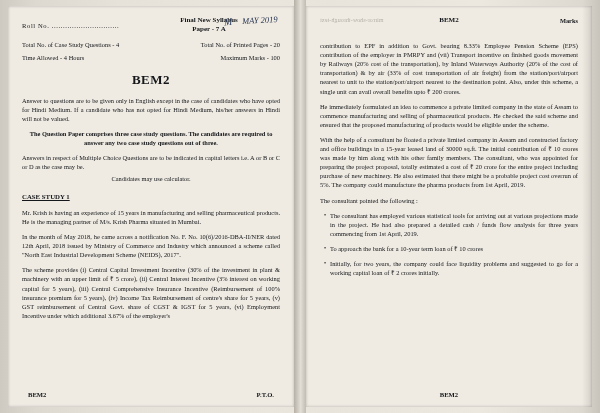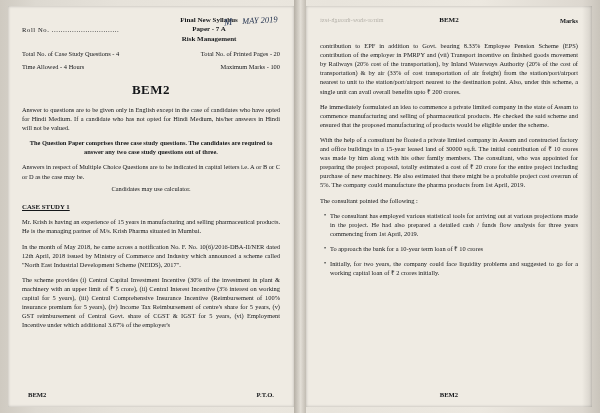--- a/index.html
+++ b/index.html
@@ -100,21 +100,20 @@
       <div class="datebox">MAY 2019</div>
       <div class="stamp-m">M</div>
 
       <div class="hdr-row">
         <div class="hdr-left">
           <div class="rollno dots">Roll No. ..............................</div>
         </div>
         <div class="hdr-mid">
           <div class="hdr-title">Final New Syllabus</div>
           <div class="hdr-title">Paper - 7 A</div>
-          <div class="hdr-title">Risk Management</div>
         </div>
       </div>
 
       <div class="line2">
         <span>Total No. of Case Study Questions - 4</span>
         <span>Total No. of Printed Pages - 20</span>
       </div>
 
       <div class="line3">
         <span>Time Allowed - 4 Hours</span>

